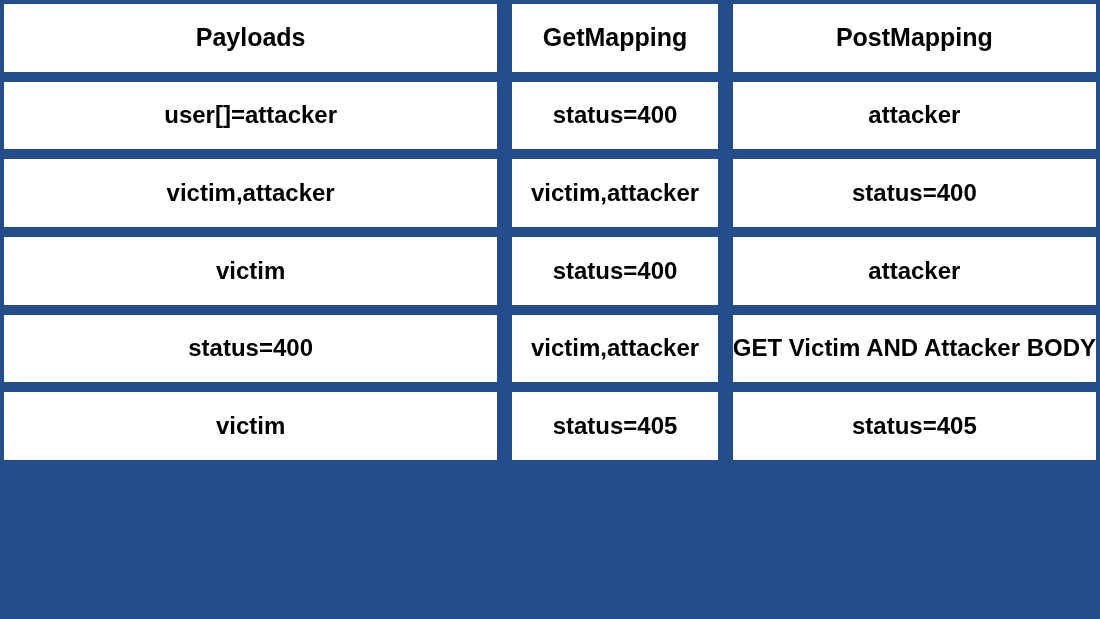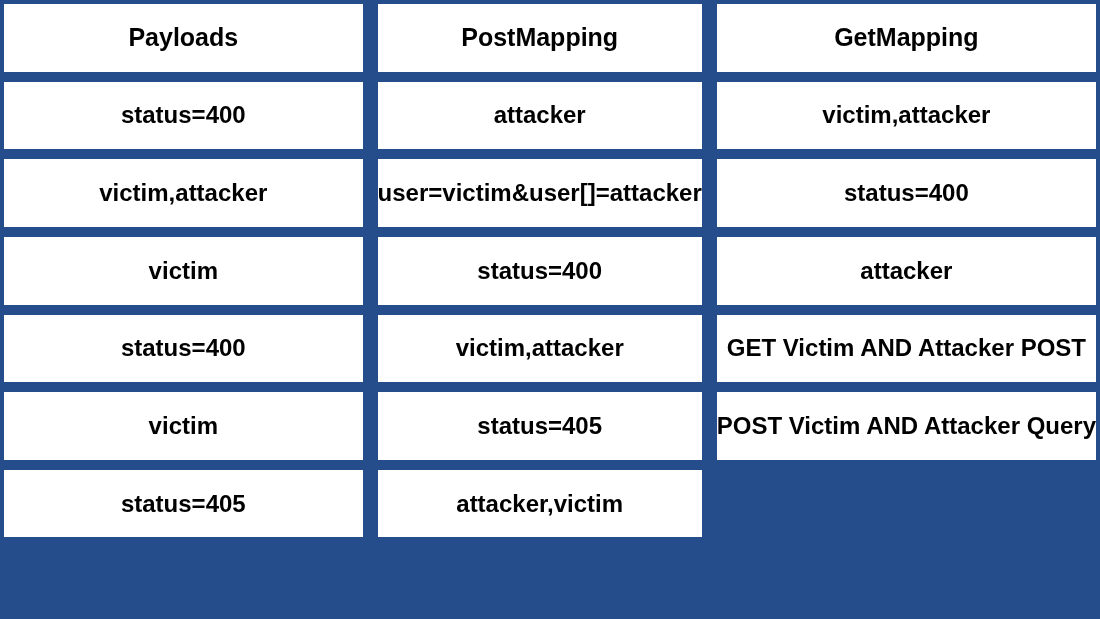--- a/index.html
+++ b/index.html
@@ -38,32 +38,30 @@
   }
   .cell.header {
     font-size: 25px;
   }
 </style>
 </head>
 <body>
 
 <div class="table" id="results-table">
     <div class="cell header">Payloads</div>
+    <div class="cell header">GetMapping</div>
     <div class="cell header">PostMapping</div>
-    <div class="cell header">GetMapping</div>
+    <div class="cell">user[]=attacker</div>
     <div class="cell">status=400</div>
     <div class="cell">attacker</div>
     <div class="cell">victim,attacker</div>
     <div class="cell">victim,attacker</div>
-    <div class="cell">user=victim&amp;user[]=attacker</div>
     <div class="cell">status=400</div>
     <div class="cell">victim</div>
     <div class="cell">status=400</div>
     <div class="cell">attacker</div>
     <div class="cell">status=400</div>
     <div class="cell">victim,attacker</div>
-    <div class="cell">GET Victim AND Attacker POST</div>
+    <div class="cell">GET Victim AND Attacker BODY</div>
     <div class="cell">victim</div>
     <div class="cell">status=405</div>
-    <div class="cell">POST Victim AND Attacker Query</div>
     <div class="cell">status=405</div>
-    <div class="cell">attacker,victim</div>
   </div>
 
 </body></html>

